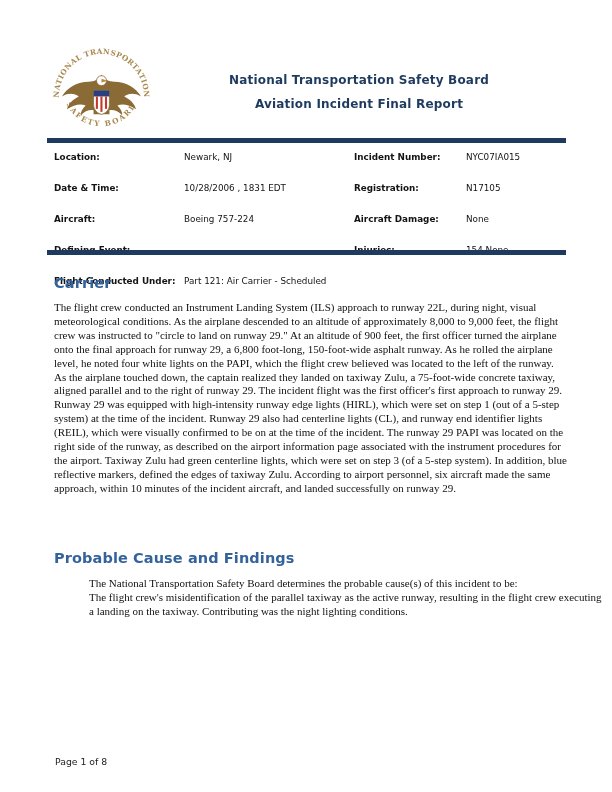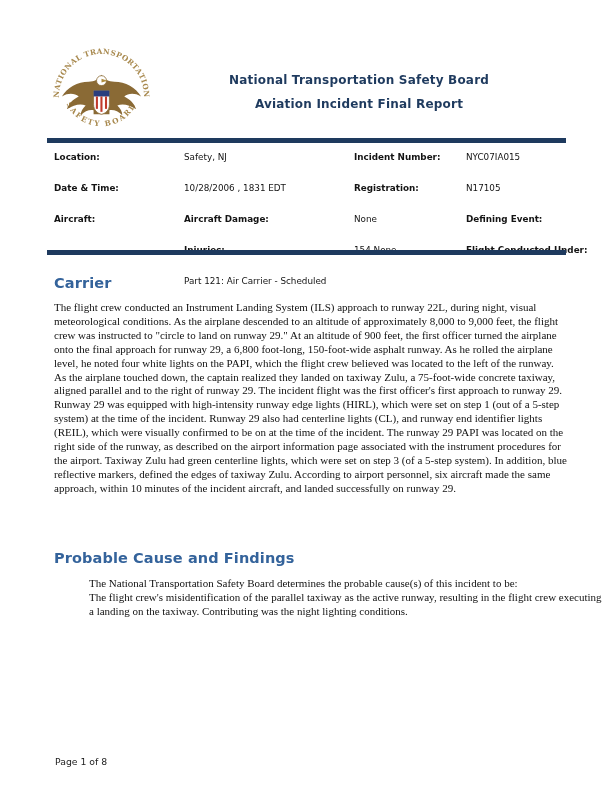--- a/index.html
+++ b/index.html
@@ -106,30 +106,31 @@
 
   <div class="titles">
     <div>National Transportation Safety Board</div>
     <div>Aviation Incident Final Report</div>
   </div>
 
   <div class="rule rule-top"></div>
 
   <div class="info-grid">
     <div class="lbl">Location:</div>
-    <div class="val">Safety, NJ</div>
+    <div class="val">Newark, NJ</div>
     <div class="lbl">Incident Number:</div>
     <div class="val">NYC07IA015</div>
 
     <div class="lbl">Date &amp; Time:</div>
     <div class="val">10/28/2006 , 1831 EDT</div>
     <div class="lbl">Registration:</div>
     <div class="val">N17105</div>
 
     <div class="lbl">Aircraft:</div>
+    <div class="val">Boeing 757-224</div>
     <div class="lbl">Aircraft Damage:</div>
     <div class="val">None</div>
 
     <div class="lbl">Defining Event:</div>
     <div class="val"></div>
     <div class="lbl">Injuries:</div>
     <div class="val">154 None</div>
 
     <div class="lbl">Flight Conducted Under:</div>
     <div class="val span3">Part 121: Air Carrier - Scheduled</div>

